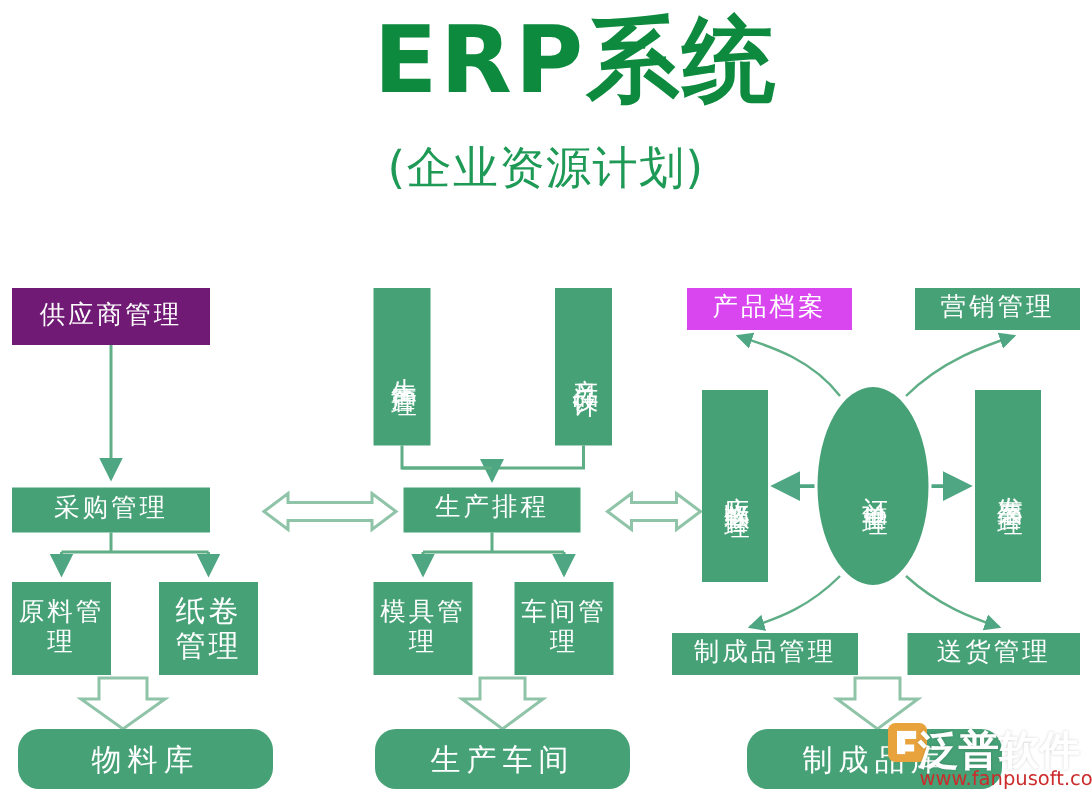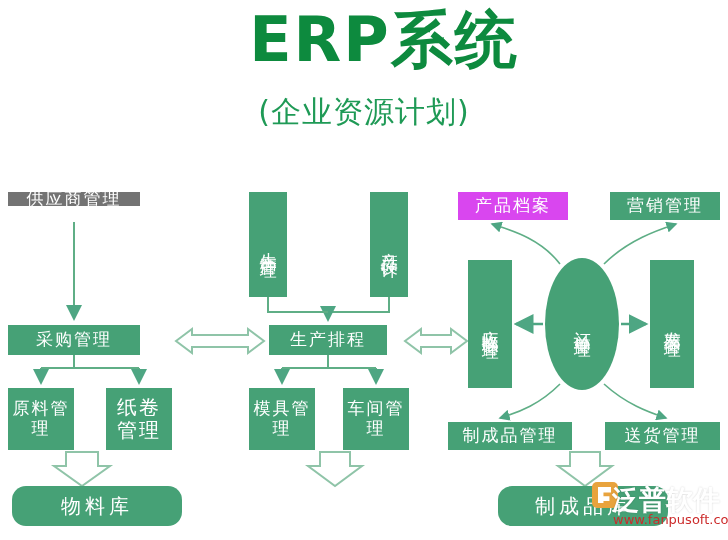--- a/index.html
+++ b/index.html
@@ -196,31 +196,32 @@
       <path d="M560,384 C540,404 520,412 500,418" stroke="#5fae86" stroke-width="1.6" fill="none" marker-end="url(#solidArrowSm)"></path>
     </g>
     <g>
       <path d="M604,384 C626,404 648,412 666,418" stroke="#5fae86" stroke-width="1.6" fill="none" marker-end="url(#solidArrowSm)"></path>
     </g>
     <g>
       <path d="M570,452 L570,466 L558,466 L585,486 L612,466 L600,466 L600,452 z" fill="#ffffff" stroke="#8fc4a8" stroke-width="2"></path>
     </g>
   </svg>
 
-  <div class="box" style="left: 8px; top: 192px; width: 132px; height: 14px; background: #737373; color: rgb(255, 255, 255);">供应商管理</div>
+  <div class="box" style="left: 8px; top: 192px; width: 132px; height: 38px; background: #701a75; color: rgb(255, 255, 255);">供应商管理</div>
   <div class="box" style="left: 8px; top: 388px; width: 66px; height: 62px; background: rgb(70, 161, 118); color: rgb(255, 255, 255); white-space: normal; padding: 0px 4px; font-size: 17px;">原料管理</div>
   <div class="box" style="left: 8px; top: 325px; width: 132px; height: 30px; background: rgb(70, 161, 118); color: rgb(255, 255, 255);">采购管理</div>
   <div class="box" style="left: 106px; top: 388px; width: 66px; height: 62px; background: rgb(70, 161, 118); color: rgb(255, 255, 255); white-space: normal; padding: 0px 4px; font-size: 20px;">纸卷管理</div>
   <div class="box round" style="left: 12px; top: 486px; width: 170px; height: 40px; background: rgb(70, 161, 118); color: rgb(255, 255, 255);">物料库</div>
 
   <div class="box vert" style="left: 249px; top: 192px; width: 38px; height: 105px; background: rgb(70, 161, 118); color: rgb(255, 255, 255);">生产管理</div>
   <div class="box vert" style="left: 370px; top: 192px; width: 38px; height: 105px; background: rgb(70, 161, 118); color: rgb(255, 255, 255);">产品设计</div>
-  <div class="box" style="left: 269px; top: 325px; width: 118px; height: 30px; background: rgb(70, 161, 118); color: rgb(255, 255, 255);">生产排程</div>
+  <div class="box" style="left: 269px; top: 325px; width: 118px; height: 30px; background: rgb(70, 161, 118); color: rgb(255, 255, 255); font-family: Liberation Mono, monospace;">生产排程</div>
   <div class="box" style="left: 249px; top: 388px; width: 66px; height: 62px; background: rgb(70, 161, 118); color: rgb(255, 255, 255); white-space: normal; padding: 0px 4px; font-size: 17px;">模具管理</div>
   <div class="box" style="left: 343px; top: 388px; width: 66px; height: 62px; background: rgb(70, 161, 118); color: rgb(255, 255, 255); white-space: normal; padding: 0px 4px; font-size: 17px;">车间管理</div>
+  <div class="box round" style="left: 250px; top: 486px; width: 170px; height: 40px; background: rgb(70, 161, 118); color: rgb(255, 255, 255);">生产车间</div>
 
   <div class="box" style="left: 458px; top: 192px; width: 110px; height: 28px; background: #d946ef; color: rgb(255, 255, 255);">产品档案</div>
   <div class="box" style="left: 610px; top: 192px; width: 110px; height: 28px; background: rgb(70, 161, 118); color: rgb(255, 255, 255);">营销管理</div>
   <div class="box vert" style="left: 468px; top: 260px; width: 44px; height: 128px; background: rgb(70, 161, 118); color: rgb(255, 255, 255);">应收款管理</div>
   <div class="box ellipse" style="left: 545px; top: 258px; width: 74px; height: 132px; background: rgb(70, 161, 118); color: rgb(255, 255, 255);">订单管理</div>
   <div class="box vert" style="left: 650px; top: 260px; width: 44px; height: 128px; background: rgb(70, 161, 118); color: rgb(255, 255, 255);">发票管理</div>
   <div class="box" style="left: 448px; top: 422px; width: 124px; height: 28px; background: rgb(70, 161, 118); color: rgb(255, 255, 255);">制成品管理</div>
   <div class="box" style="left: 605px; top: 422px; width: 115px; height: 28px; background: rgb(70, 161, 118); color: rgb(255, 255, 255);">送货管理</div>
   <div class="box round" style="left: 498px; top: 486px; width: 170px; height: 40px; background: rgb(70, 161, 118); color: rgb(255, 255, 255);">制成品库</div>
 

